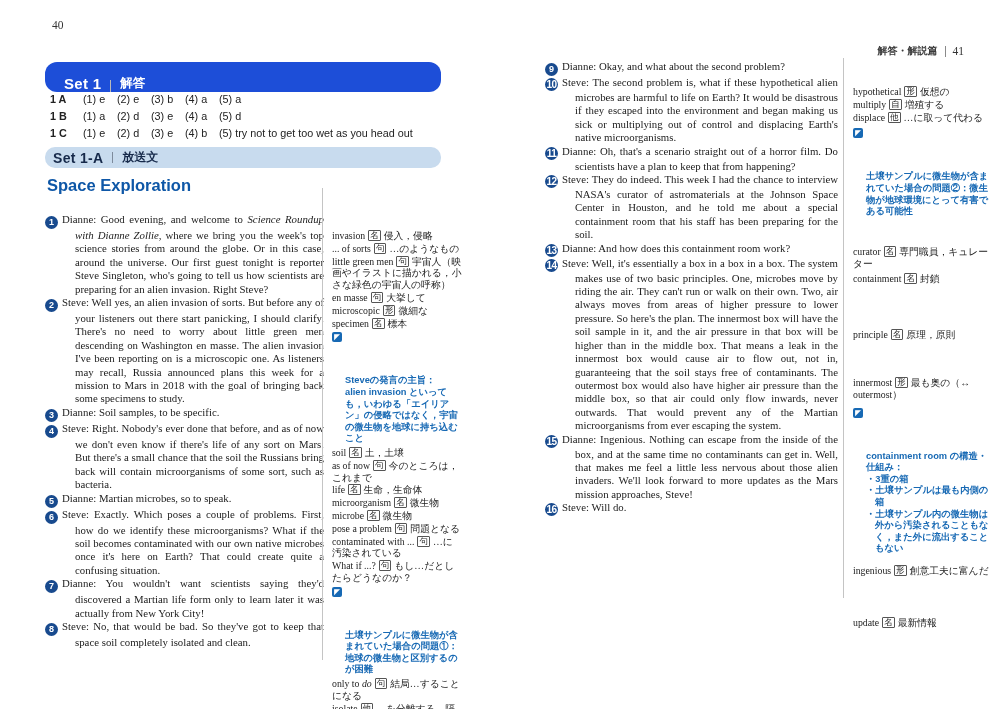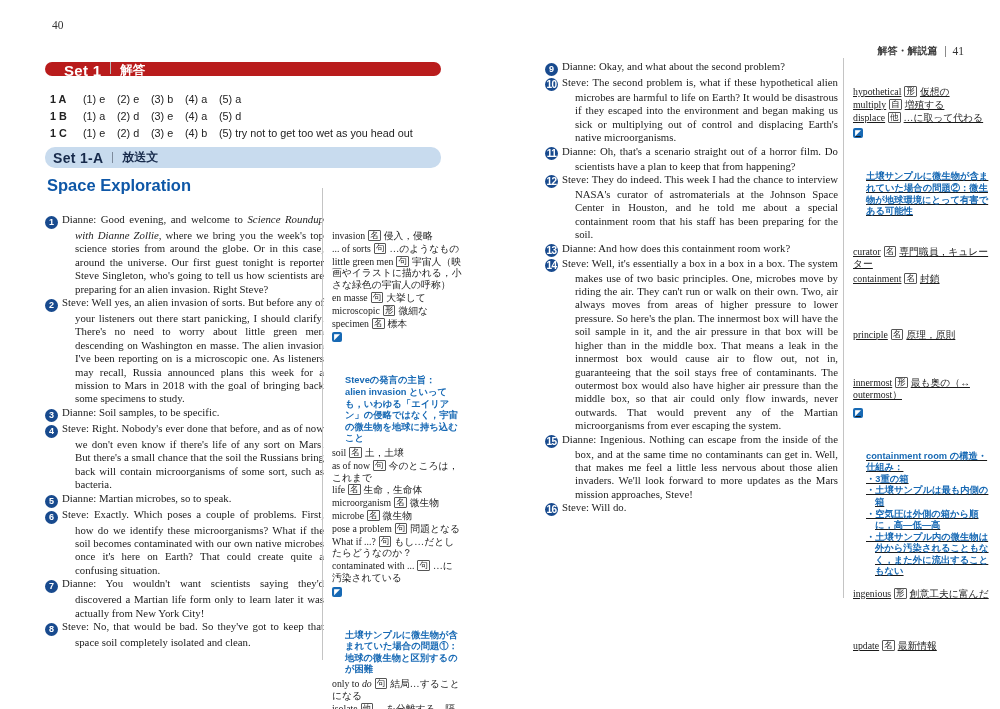--- a/index.html
+++ b/index.html
@@ -5,22 +5,22 @@
   html,body{margin:0;padding:0;background:#ffffff;}
   .spread{position:relative;width:1000px;height:709px;background:#ffffff;overflow:hidden;
           font-family:"Liberation Serif",serif;color:#1b1b1b;}
 
   .pagenum-left{position:absolute;left:52px;top:19px;font:11.5px "Liberation Serif",serif;color:#333;}
   .header-right{position:absolute;right:36px;top:22px;display:flex;align-items:center;
                 font:bold 10px "Liberation Sans",sans-serif;color:#3a3a3a;margin-top:22px;}
   .hdr-sep{width:1px;height:11px;background:#8a8a8a;margin:0 7px;}
   .hdr-page{font:11.5px "Liberation Serif",serif;font-weight:normal;color:#333;}
 
-  .bar-dark{position:absolute;left:45px;top:62px;width:396px;height:14px;background:#b91c1c;
-            border-radius:12px;display:flex;align-items:flex-start;color:#fff;}
+  .bar-dark{position:absolute;left:45px;top:62px;width:396px;height:30px;background:#1d4ed8;
+            border-radius:12px;display:flex;align-items:flex-end;color:#fff;}
   .bar-set{font:bold 15px "Liberation Sans",sans-serif;padding-left:19px;letter-spacing:.3px;}
   .bar-div{width:1px;height:12px;background:#b9b9b9;margin:0 9px;}
   .bar-label{font:bold 12.5px "Liberation Sans",sans-serif;}
 
   .ans-rows{position:absolute;left:50px;top:91px;width:392px;}
   .ans-row{display:flex;font:10.8px/17px "Liberation Sans",sans-serif;color:#222;}
   .ans-label{width:33px;font-weight:bold;}
   .ans-item{width:34px;white-space:nowrap;}
   .ans-item-last{width:auto;text-align:center;}
 
@@ -39,21 +39,21 @@
   .para{margin:0;padding-left:30px;text-indent:-30px;}
   .num-circle{display:inline-block;width:13px;height:13px;border-radius:50%;background:#184a8e;
               color:#fff;font:bold 9px/13px "Liberation Sans",sans-serif;text-align:center;
               text-indent:0;margin-right:4px;vertical-align:-2px;}
   .num-circle.two{font-size:10px;letter-spacing:-0.5px;}
 
   .vocab-col{position:absolute;border-left:1px solid #c4c4c4;}
   .vocab-left{left:322px;top:188px;height:472px;width:139px;}
   .vocab-right{left:843px;top:58px;height:540px;width:149px;}
   .vocab-left .vocab-inner{padding:42px 0 0 9px;}
-  .vocab-right .vocab-inner{padding:28px 0 0 9px;text-decoration:underline;}
+  .vocab-right .vocab-inner{padding:28px 0 0 9px;}
 
   .vocab-entry{font:9.8px/11.8px "Liberation Serif",serif;color:#222;margin:0 0 1px 0;}
   .pos-box{display:inline-block;border:1px solid #555;border-radius:1px;
            font:8.5px/9px "Liberation Sans",sans-serif;padding:0 1px;margin:0 3px;vertical-align:1px;color:#222;}
   .note{display:flex;color:#1769b4;font:bold 9.3px/11.6px "Liberation Sans",sans-serif;margin:2px 0;}
   .note-icon{flex:none;width:10px;height:10px;background:#1769b4;border-radius:2px;color:#fff;
              font-size:7px;line-height:10px;text-align:center;margin:1px 3px 0 0;}
   .note-text{flex:1;margin-top:44px;}
   .note-bullet{padding-left:9px;text-indent:-9px;}
 </style>
@@ -146,22 +146,22 @@
             <div class="note-head">Steveの発言の主旨：</div>
             <div class="note-body">alien invasion といっても，いわゆる「エイリアン」の侵略ではなく，宇宙の微生物を地球に持ち込むこと</div>
           </div>
         </div>
         <div class="vocab-entry"><span class="v-en">soil</span><span class="pos-box">名</span><span class="v-ja">土，土壌</span></div>
         <div class="vocab-entry"><span class="v-en">as of now</span><span class="pos-box">句</span><span class="v-ja">今のところは，これまで</span></div>
         <div class="vocab-entry"><span class="v-en">life</span><span class="pos-box">名</span><span class="v-ja">生命，生命体</span></div>
         <div class="vocab-entry"><span class="v-en">microorganism</span><span class="pos-box">名</span><span class="v-ja">微生物</span></div>
         <div class="vocab-entry"><span class="v-en">microbe</span><span class="pos-box">名</span><span class="v-ja">微生物</span></div>
         <div class="vocab-entry"><span class="v-en">pose a problem</span><span class="pos-box">句</span><span class="v-ja">問題となる</span></div>
+        <div class="vocab-entry"><span class="v-en">contaminated with ...</span><span class="pos-box">句</span><span class="v-ja">…に汚染されている</span></div>
         <div class="vocab-entry"><span class="v-en">What if ...?</span><span class="pos-box">句</span><span class="v-ja">もし…だとしたらどうなのか？</span></div>
-        <div class="vocab-entry"><span class="v-en">contaminated with ...</span><span class="pos-box">句</span><span class="v-ja">…に汚染されている</span></div>
         <div class="note">
           <span class="note-icon">◤</span>
           <div class="note-text">
             <div class="note-body">土壌サンプルに微生物が含まれていた場合の問題①：地球の微生物と区別するのが困難</div>
           </div>
         </div>
         <div class="vocab-entry"><span class="v-en">only to <i>do</i></span><span class="pos-box">句</span><span class="v-ja">結局…することになる</span></div>
         <div class="vocab-entry"><span class="v-en">isolate</span><span class="pos-box">他</span><span class="v-ja">…を分離する，隔離する</span></div>
       </div>
   </div>
@@ -179,21 +179,20 @@
         <div class="vocab-entry" style="margin-top: 28px;"><span class="v-en">curator</span><span class="pos-box">名</span><span class="v-ja">専門職員，キュレーター</span></div>
         <div class="vocab-entry" style="margin-top: 4px;"><span class="v-en">containment</span><span class="pos-box">名</span><span class="v-ja">封鎖</span></div>
         <div class="vocab-entry" style="margin-top: 44px;"><span class="v-en">principle</span><span class="pos-box">名</span><span class="v-ja">原理，原則</span></div>
         <div class="vocab-entry" style="margin-top: 36px;"><span class="v-en">innermost</span><span class="pos-box">形</span><span class="v-ja">最も奥の（↔ outermost）</span></div>
         <div class="note" style="margin-top: 6px;">
           <span class="note-icon">◤</span>
           <div class="note-text">
             <div class="note-head">containment room の構造・仕組み：</div>
             <div class="note-bullet">・3重の箱</div>
             <div class="note-bullet">・土壌サンプルは最も内側の箱</div>
-            <div class="note-bullet">・空気圧は外側の箱から順に，高―低―高</div>
             <div class="note-bullet">・土壌サンプル内の微生物は外から汚染されることもなく，また外に流出することもない</div>
           </div>
         </div>
         <div class="vocab-entry" style="margin-top: 10px;"><span class="v-en">ingenious</span><span class="pos-box">形</span><span class="v-ja">創意工夫に富んだ</span></div>
         <div class="vocab-entry" style="margin-top: 40px;"><span class="v-en">update</span><span class="pos-box">名</span><span class="v-ja">最新情報</span></div>
       </div>
   </div>
 
 </div>
 

